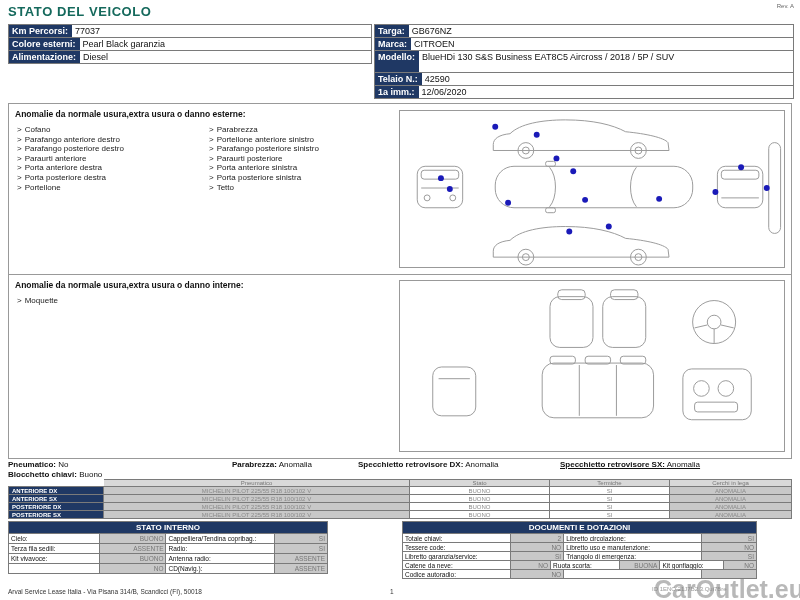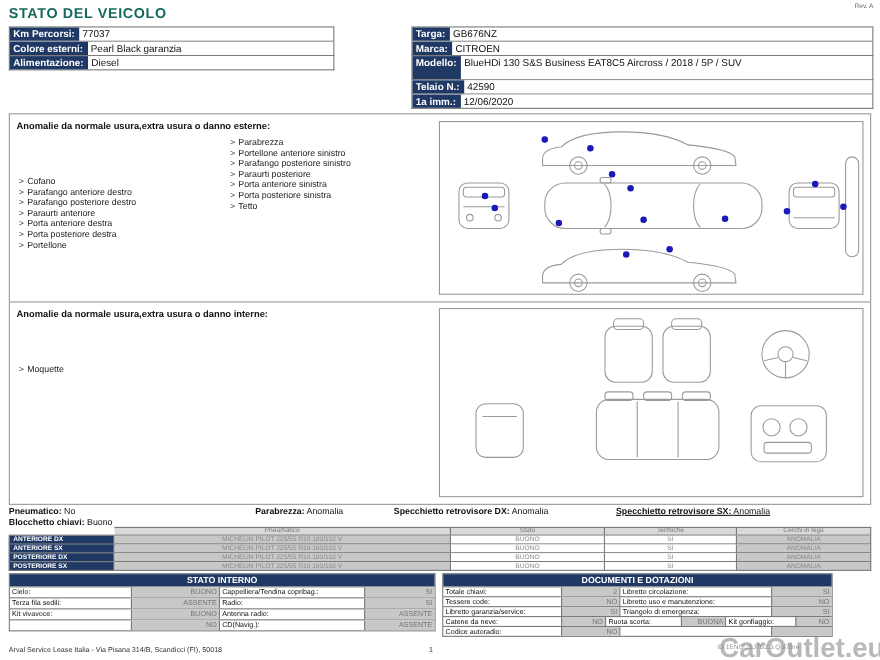--- a/index.html
+++ b/index.html
@@ -4,36 +4,36 @@
 <style>
   * { margin:0; padding:0; box-sizing:border-box; }
   html,body { background:#ffffff; }
   body { font-family:"Liberation Sans", sans-serif; }
   .page { position:relative; width:800px; height:600px; background:#fff; overflow:hidden; }
 
   .title { position:absolute; left:8px; top:4px; font-size:13px; font-weight:bold; color:#15695c; letter-spacing:.6px; }
   .rev { position:absolute; right:6px; top:3px; font-size:6px; color:#666; }
 
   .info-table { position:absolute; }
-  .left-info { left:8px; top:24px; width:296px; }
+  .left-info { left:8px; top:24px; width:364px; }
   .right-info { left:374px; top:24px; width:420px; }
   .info-row { display:flex; border:1px solid #7a7a7a; min-height:12px; background:#fff; align-items:stretch; }
   .info-row + .info-row { border-top:none; }
   .info-row.tall { min-height:22px; }
   .info-label { background:#1f3864; color:#fff; font-size:9px; font-weight:bold; padding:1px 4px 1px 3px; white-space:nowrap; display:flex; align-items:flex-start; }
   .info-value { font-size:9px; font-weight:normal; color:#111; padding:1px 3px; }
   .mod-value { max-width:300px; }
 
   .main-box { position:absolute; left:8px; top:103px; width:784px; height:356px; border:1px solid #999; background:#fff; }
   .section { position:relative; }
   .exterior-section { height:171px; border-bottom:1px solid #999; }
   .interior-section { height:183px; }
   .section-header { font-size:8.5px; font-weight:bold; color:#111; padding:5px 0 3px 6px; }
   .damage-list { position:absolute; font-size:8px; color:#222; line-height:9.6px; white-space:nowrap; }
-  .list-col1 { left:8px; top:21px;margin-top:35px; }
+  .list-col1 { left:8px; top:21px; }
   .list-col2 { left:200px; top:21px; }
   .damage-item .bullet { margin-right:3px; }
   .diagram-box { position:absolute; right:6px; border:1px solid #999; background:#fff; }
   .exterior-diagram { top:6px; width:386px; height:158px; }
   .interior-diagram { top:5px; width:386px; height:172px; }
   .diagram-box svg { display:block; width:100%; height:100%; }
 
   .summary-item { position:absolute; font-size:8px; color:#111; white-space:nowrap; }
   .summary-item .s-label { font-weight:bold; }
   .sum-grandinata { left:8px; top:460px; }
@@ -49,21 +49,21 @@
   .t-row + .t-row .t-cell { border-top:none; }
   .t-pos { width:96px; background:#1f3864; color:#fff; font-weight:bold; justify-content:flex-start; padding-left:3px; }
   .t-tyre { width:306px; background:#c8c8c8; color:#8a8a8a; }
   .t-stato { width:140px; color:#8a8a8a; background:#fff; }
   .t-term { width:120px; color:#8a8a8a; background:#fff; }
   .t-cerchi { width:122px; background:#c8c8c8; color:#8a8a8a; }
   .t-head { background:#d9d9d9; color:#777; font-weight:normal; }
   .t-head-empty { background:transparent; border:none; border-bottom:1px solid #7a7a7a; width:96px; }
 
   .panel { position:absolute; top:521px; border:1px solid #7a7a7a; background:#fff; }
-  .stato-panel { left:8px; width:388px; }
+  .stato-panel { left:8px; width:320px; }
   .doc-panel { left:402px; width:355px; }
   .panel-header { background:#1f3864; color:#fff; font-weight:bold; font-size:8px; text-align:center; height:11px; line-height:11px; }
   .p-row { display:flex; border-top:1px solid #7a7a7a; }
   .stato-panel .p-row { height:10px; }
   .doc-panel .p-row { height:9px; }
   .p-cell { font-size:6.5px; display:flex; align-items:center; padding:0 2px; color:#111; overflow:hidden; white-space:nowrap; }
   .p-cell + .p-cell { border-left:1px solid #7a7a7a; }
   .p-val { background:#c8c8c8; color:#777; justify-content:flex-end; }
   .lp-l1 { width:110px; } .lp-v1 { width:80px; } .lp-l2 { width:132px; } .lp-v2 { width:64px; }
   .rp-l1 { width:118px; } .rp-v1 { width:58px; } .rp-l2 { width:152px; } .rp-v2 { width:60px; }

